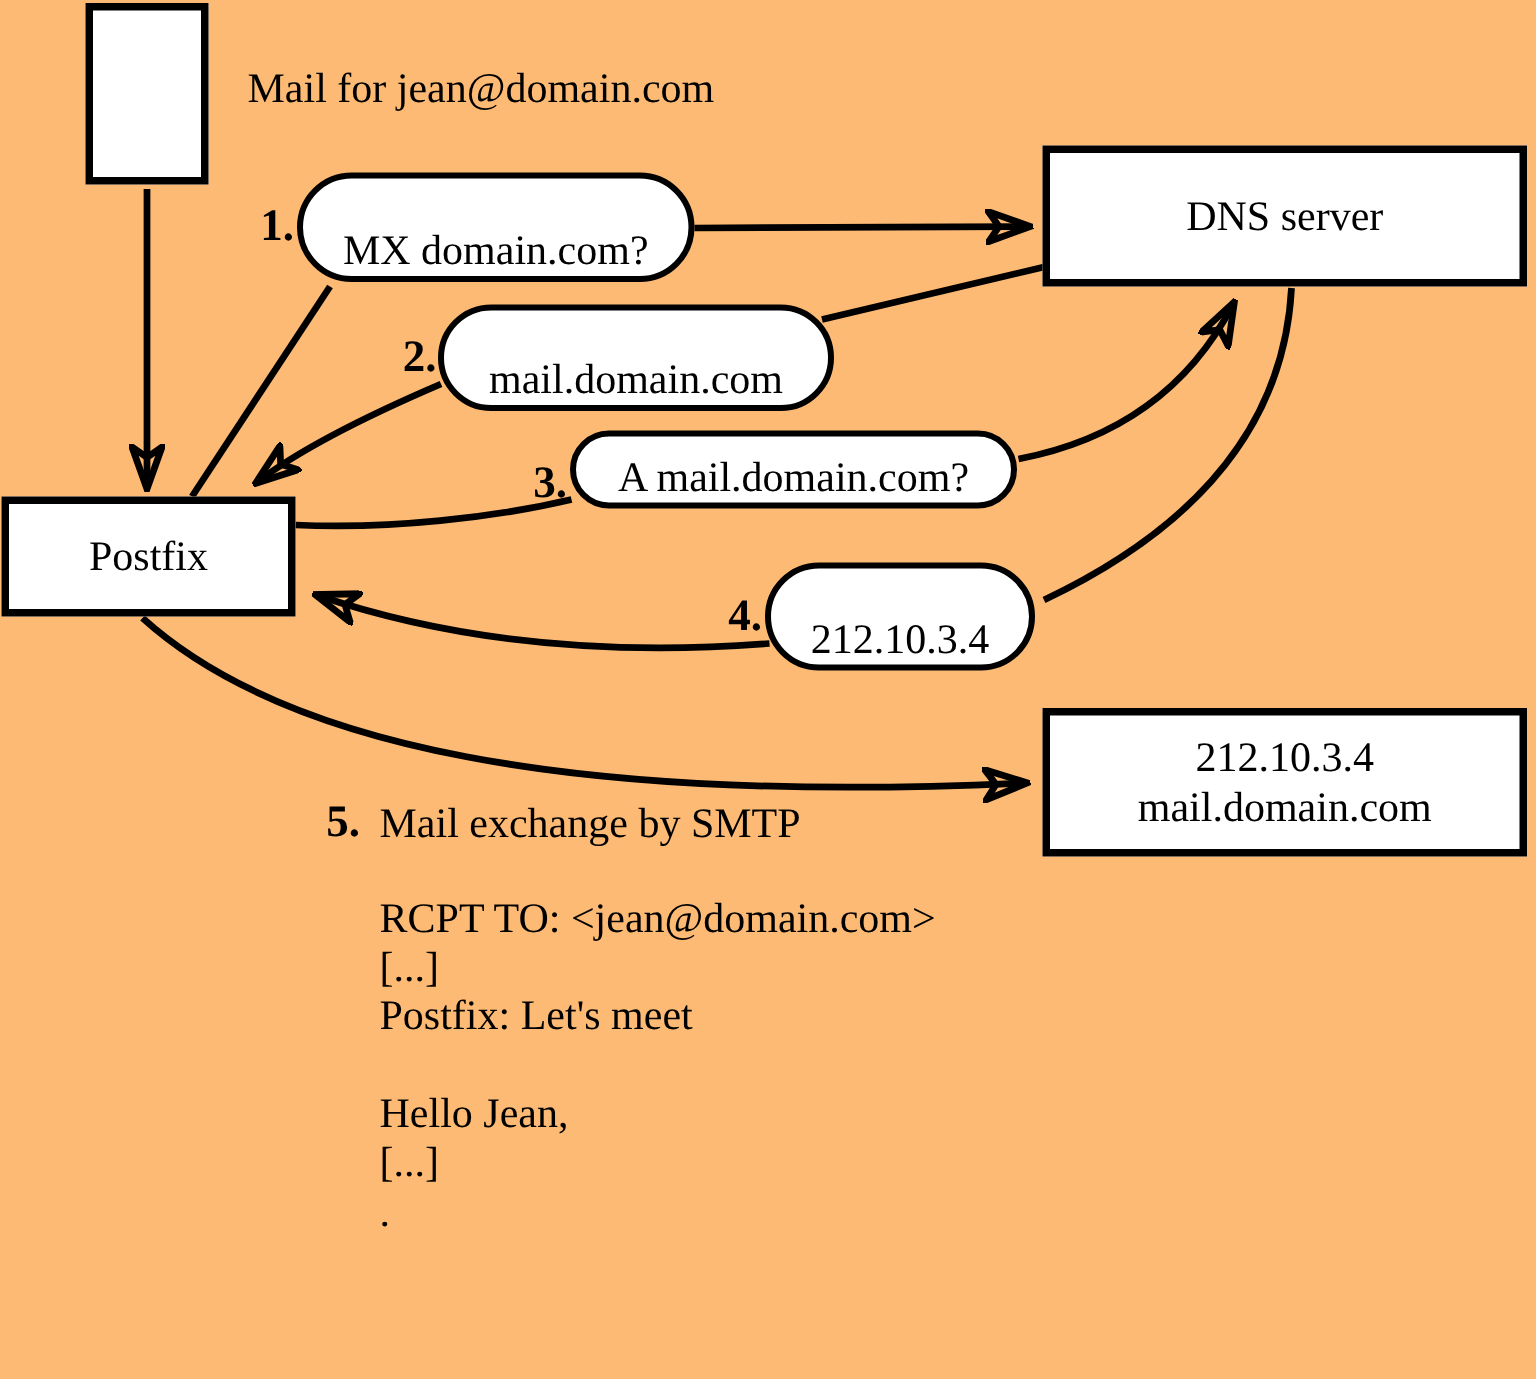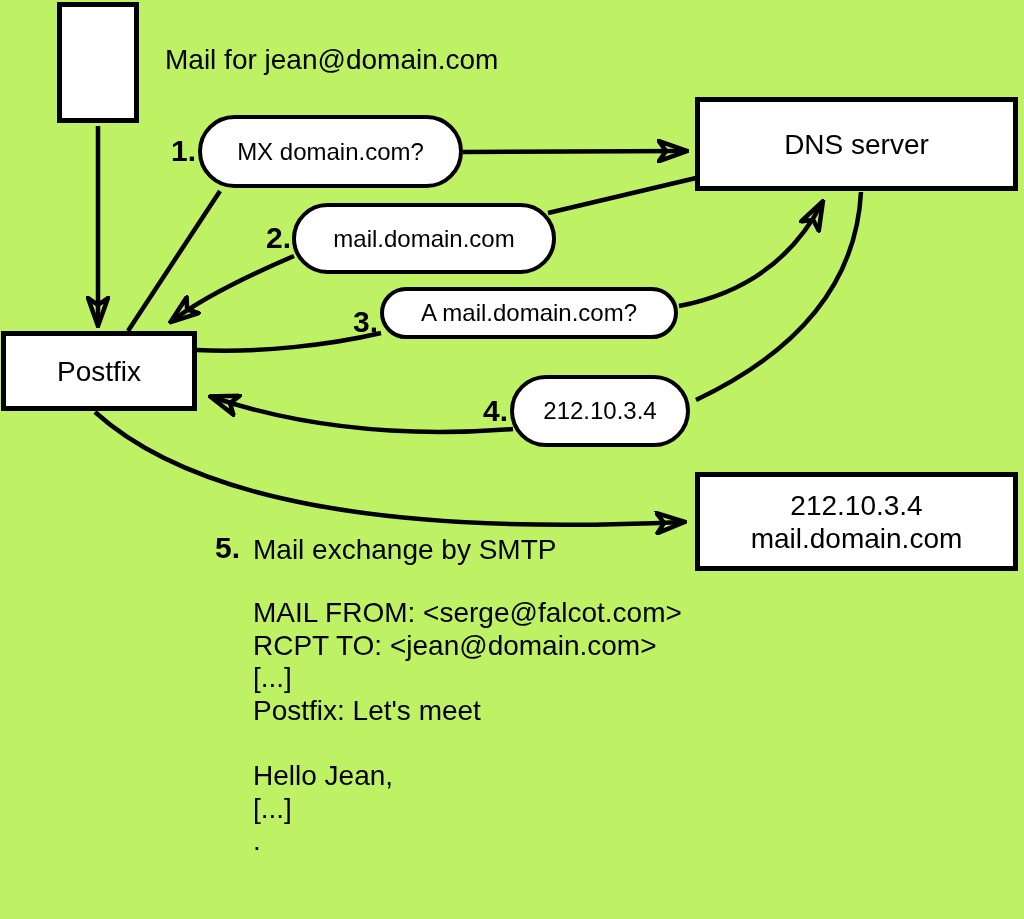--- a/index.html
+++ b/index.html
@@ -1,21 +1,21 @@
 <!DOCTYPE html>
 <html><head>
 <meta charset="utf-8">
 <style>
   html, body { margin: 0; padding: 0; background: #ffffff; }
   .canvas {
     position: relative;
     width: 1024px;
     height: 919px;
-    background: #bef264;
-    font-family: Liberation Sans, sans-serif;
+    background: #fdba74;
+    font-family: Liberation Serif, serif;
     color: #000000;
     overflow: hidden;
   }
   .arrows-layer { position: absolute; left: 0; top: 0; width: 1024px; height: 919px; }
   .arrows-layer path { stroke: #000000; stroke-width: 4.5; fill: none; }
   .box {
     position: absolute;
     box-sizing: border-box;
     border: 5px solid #000000;
     background: #ffffff;
@@ -25,23 +25,23 @@
     text-align: center;
   }
   .node-label { font-size: 28px; line-height: 33px; }
   .pill {
     position: absolute;
     box-sizing: border-box;
     border: 4.5px solid #000000;
     background: #ffffff;
     border-radius: 40px;
     display: flex;
-    align-items: center;
+    align-items: flex-end;
     justify-content: center;
-    font-size: 24px;
+    font-size: 28px;
     white-space: nowrap;
   }
   .step-num {
     position: absolute;
     width: 60px;
     text-align: right;
     font-size: 30px;
     font-weight: 700;
     line-height: 36px;
     white-space: nowrap;
@@ -118,21 +118,20 @@
 
   <div class="step-num" style="left:448px; top:393px;">4.</div>
   <div class="pill" style="left:510px; top:375px; width:180px; height:72px;">
     <span>212.10.3.4</span>
   </div>
 
   <div class="step-num" style="left:180px; top:530px;">5.</div>
   <div class="free-label" style="left:253px; top:533px;">Mail exchange by SMTP</div>
 
   <div class="smtp-block">
-    <div class="smtp-line">MAIL FROM: &lt;serge@falcot.com&gt;</div>
     <div class="smtp-line">RCPT TO: &lt;jean@domain.com&gt;</div>
     <div class="smtp-line">[...]</div>
     <div class="smtp-line">Postfix: Let's meet</div>
     <div class="smtp-line"></div>
     <div class="smtp-line">Hello Jean,</div>
     <div class="smtp-line">[...]</div>
     <div class="smtp-line">.</div>
   </div>
 
 </div>

